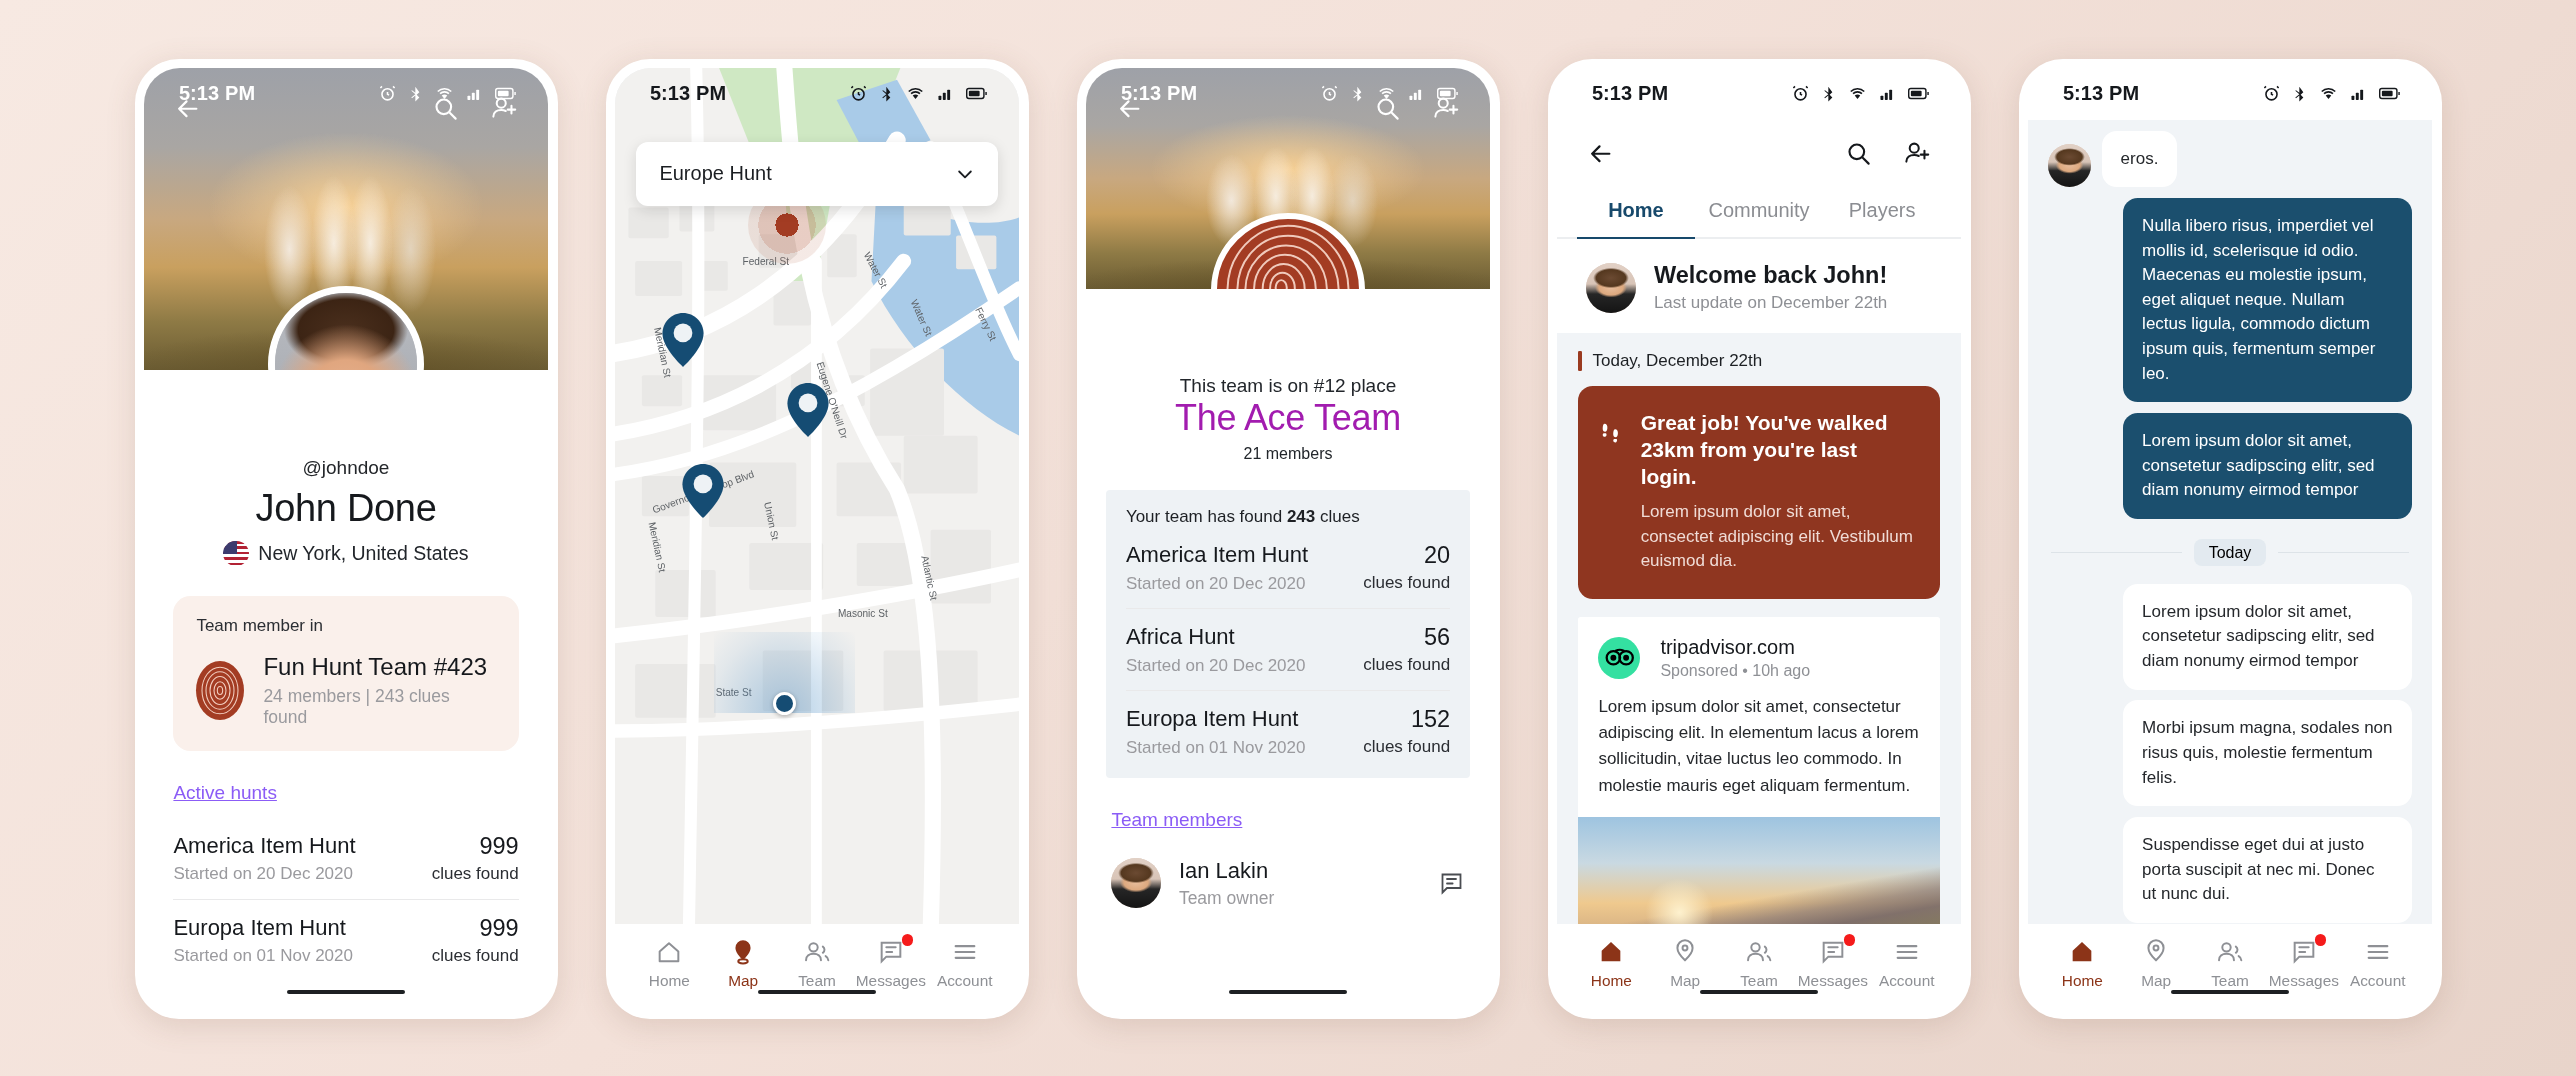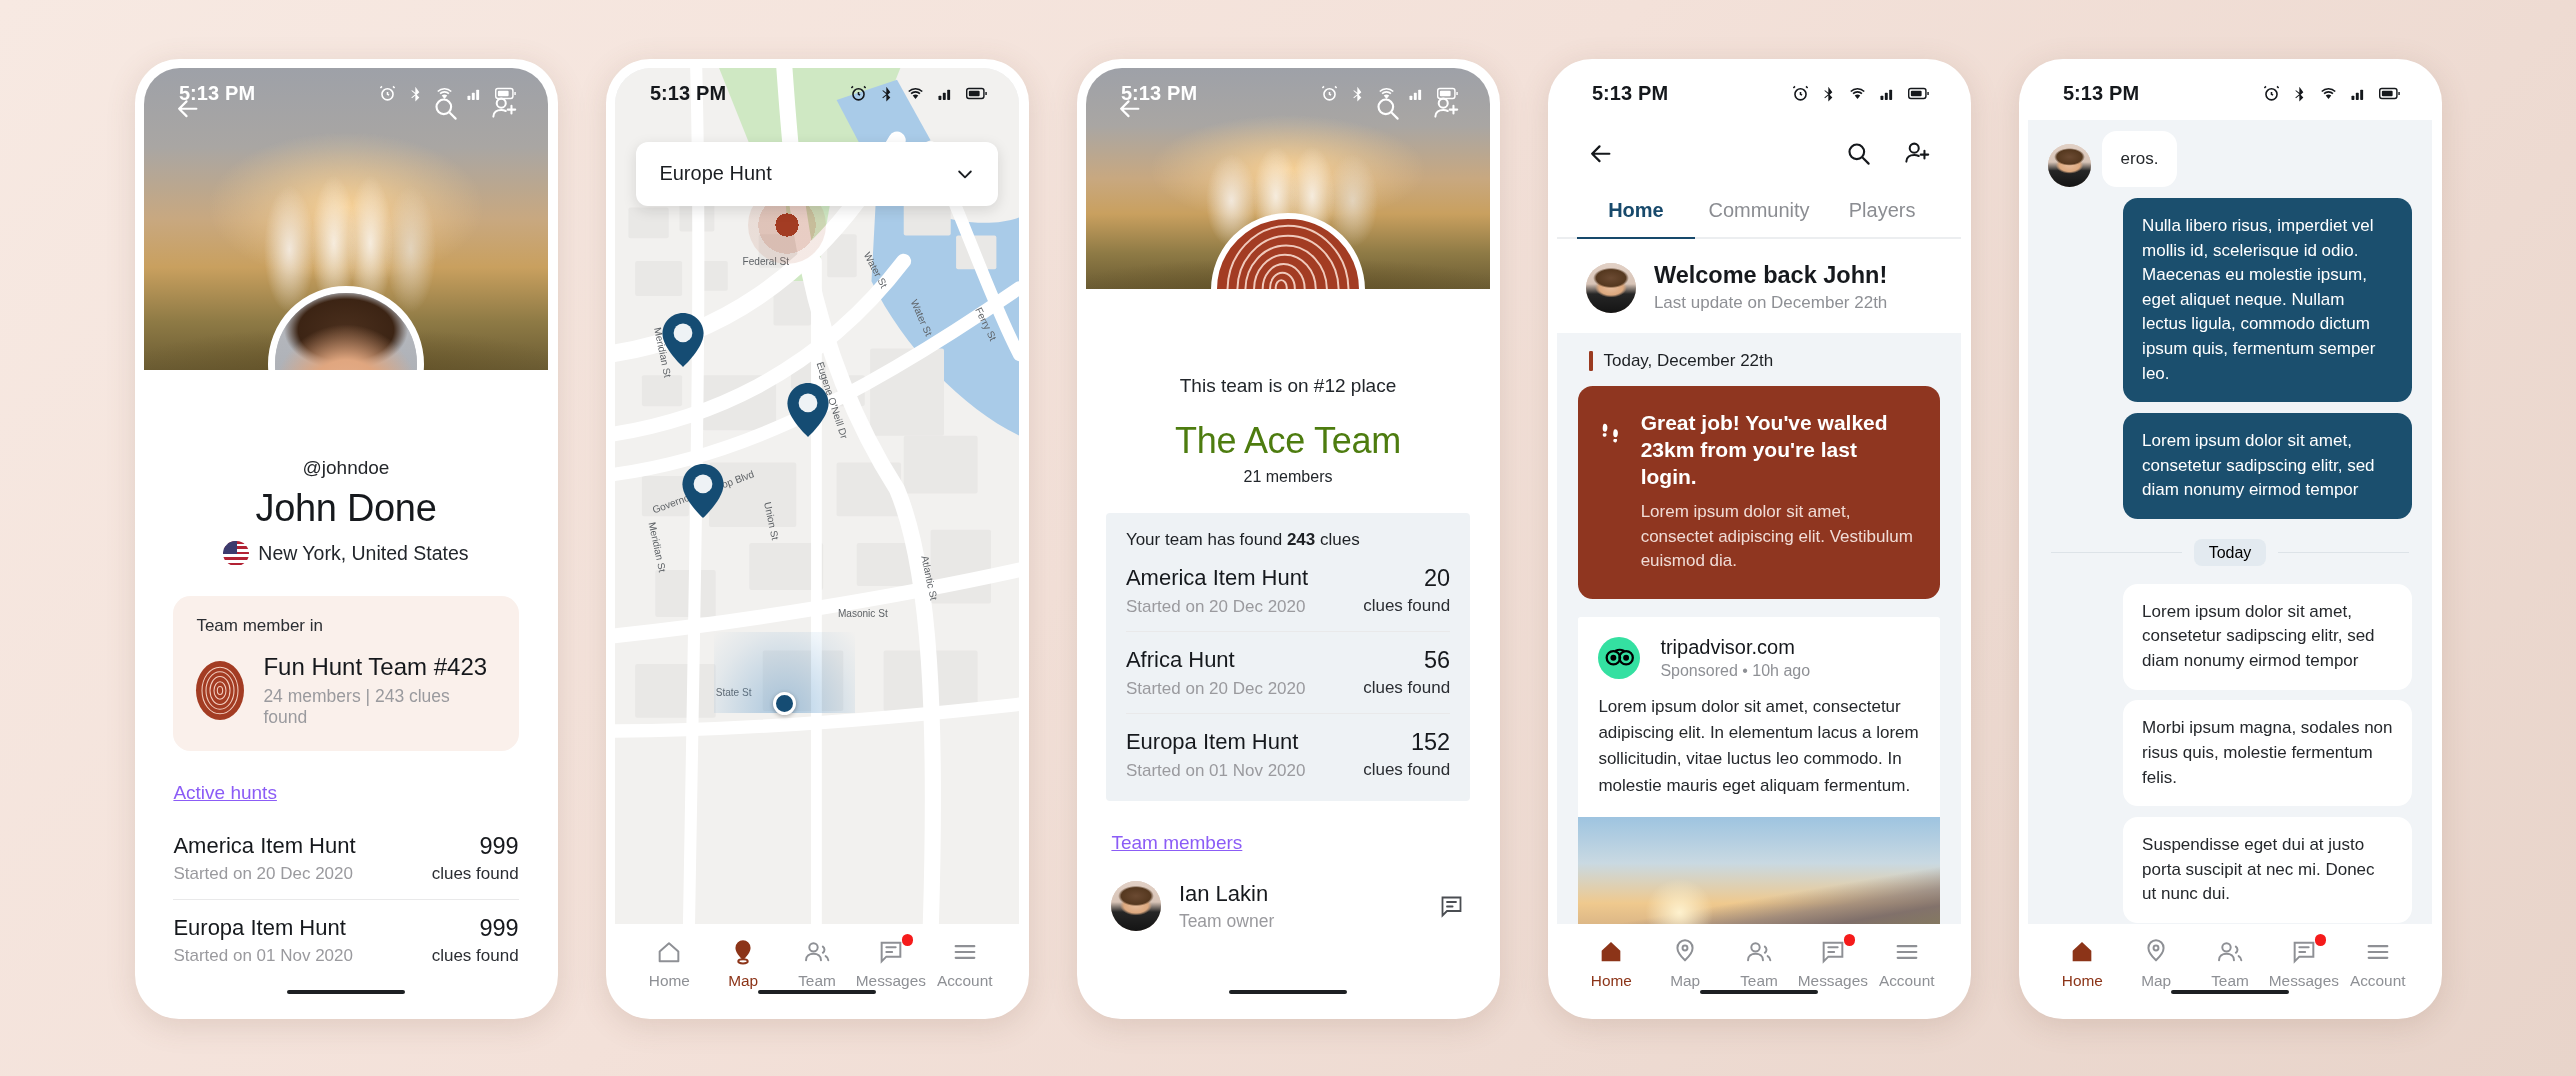--- a/index.html
+++ b/index.html
@@ -136,21 +136,21 @@
   .avatar-sm { width: 43px; height: 43px; border-radius: 50%; flex: 0 0 auto; overflow: hidden; position: relative; background: #d9c6ba; }
   .avatar-sm.md { width: 50px; height: 50px; }
   .av2 { position: absolute; inset: 0;
     background:
       radial-gradient(ellipse 42% 24% at 50% 30%, #6b4a32 0%, #55381f 70%, rgba(85,56,31,0) 85%),
       radial-gradient(ellipse 32% 20% at 50% 49%, #e7bd9c 0%, #dda97f 75%, rgba(221,169,127,0) 100%),
       linear-gradient(180deg, #e2d1c6 0%, #d8c4b7 42%, #262626 62%, #141414 100%); }
   .welcome-title { font-size: 23.5px; color: #16191d; font-weight: 600; }
   .welcome-sub { font-size: 17px; color: #8e9095; margin-top: 4.7px; }
   .feed { background: #f1f4f7; flex: 1 1 auto; overflow: hidden; padding: 17.5px 0 0; }
-  .feed-date { display: flex; align-items: flex-start; gap: 10.7px; padding: 0 21.5px 14.8px; margin-left: 11px; }
+  .feed-date { display: flex; align-items: flex-start; gap: 10.7px; padding: 0 21.5px 14.8px; }
   .feed-date-bar { width: 3.4px; height: 20px; background: #9a3a20; border-radius: 1.3px; }
   .feed-date-txt { font-size: 17px; color: #1d2024; }
   .card-walk { margin: 0 21.5px; background: #8f3620; border-radius: 14.8px; padding: 23px 24px 25.5px;
     display: flex; gap: 20px; align-items: flex-start; }
   .card-walk-title { font-size: 21px; color: #fff; font-weight: 600; line-height: 1.3; }
   .card-walk-body { font-size: 17px; color: #f0dcd6; line-height: 1.45; margin-top: 9.4px; }
   .card-ad { margin: 17.5px 21.5px 0; background: #fff; border-radius: 2.7px; overflow: hidden; }
   .ad-head { display: flex; align-items: center; gap: 20px; padding: 19px 20px 13.4px; }
   .ad-logo { width: 42px; height: 42px; border-radius: 50%; background: #34e0a1; flex: 0 0 auto; display: flex; align-items: center; justify-content: center; }
   .ad-domain { font-size: 20px; color: #15181c; }
@@ -174,21 +174,21 @@
   .bubble { max-width: 289px; border-radius: 14.8px; padding: 16px 19px; font-size: 17px; line-height: 1.45; }
   .bubble.them { background: #fff; color: #25282c; }
   .bubble.me { background: #1b4f6e; color: #fff; }
   .daysep { display: flex; align-items: center; gap: 12px; padding: 9.4px 2.7px 6.7px; }
   .daysep .line { flex: 1; height: 1.3px; background: #dde3e8; }
   .daysep .chip { background: #e3eaf0; color: #000000; font-size: 16px; padding: 4.7px 14.8px; border-radius: 8px; }
 
   
   .team-head { text-align: center; padding-top: 86px; }
   .team-rank { font-size: 19px; color: #22262b; }
-  .team-name { font-size: 36px; color: #4d7c0f; margin-top: 23px; letter-spacing: -0.3px; }
+  .team-name { font-size: 36px; color: #a21caf; margin-top: 0; letter-spacing: -0.3px; }
   .team-members { font-size: 16px; color: #22262b; margin-top: 6px; }
   .clue-panel { margin: 27px 20px 0; background: #eef2f5; border-radius: 4px; padding: 17.5px 20px 5.4px; }
   .clue-panel-title { font-size: 17px; color: #1d2024; }
   .clue-panel-title b { font-weight: 700; }
   .member-row { display: flex; align-items: center; gap: 17.5px; padding: 13.4px 0 0; }
   .member-name { font-size: 22px; color: #16191d; }
   .member-role { font-size: 17.5px; color: #9a9a9e; margin-top: 4.7px; }
   .grow { flex: 1 1 auto; }
 </style>
 </head>

